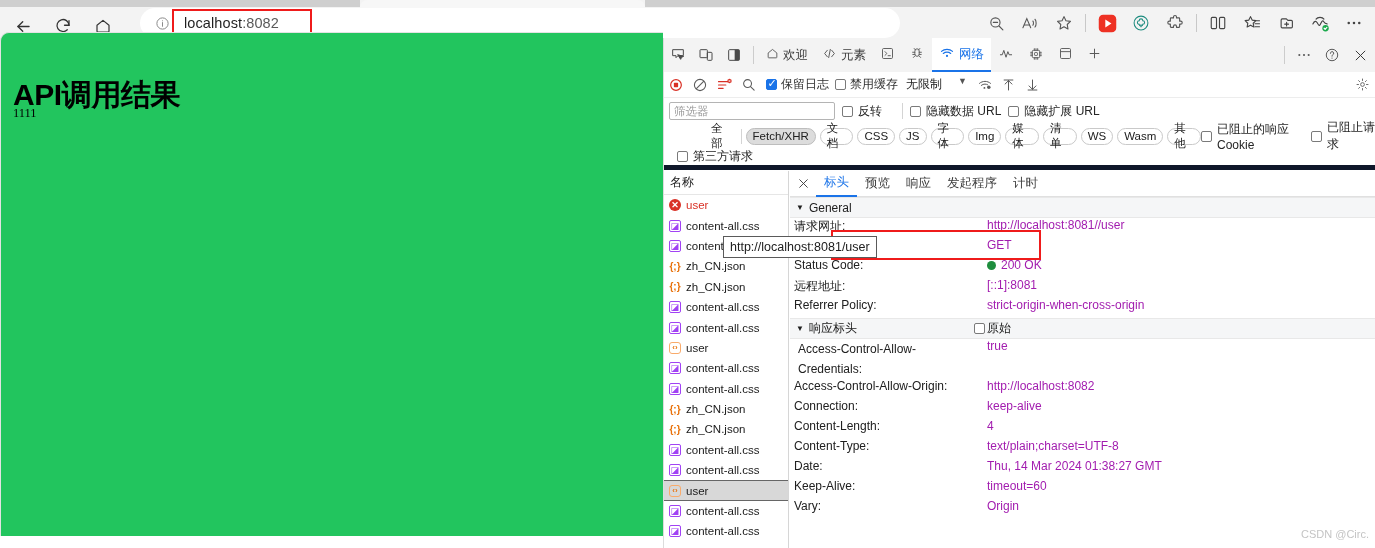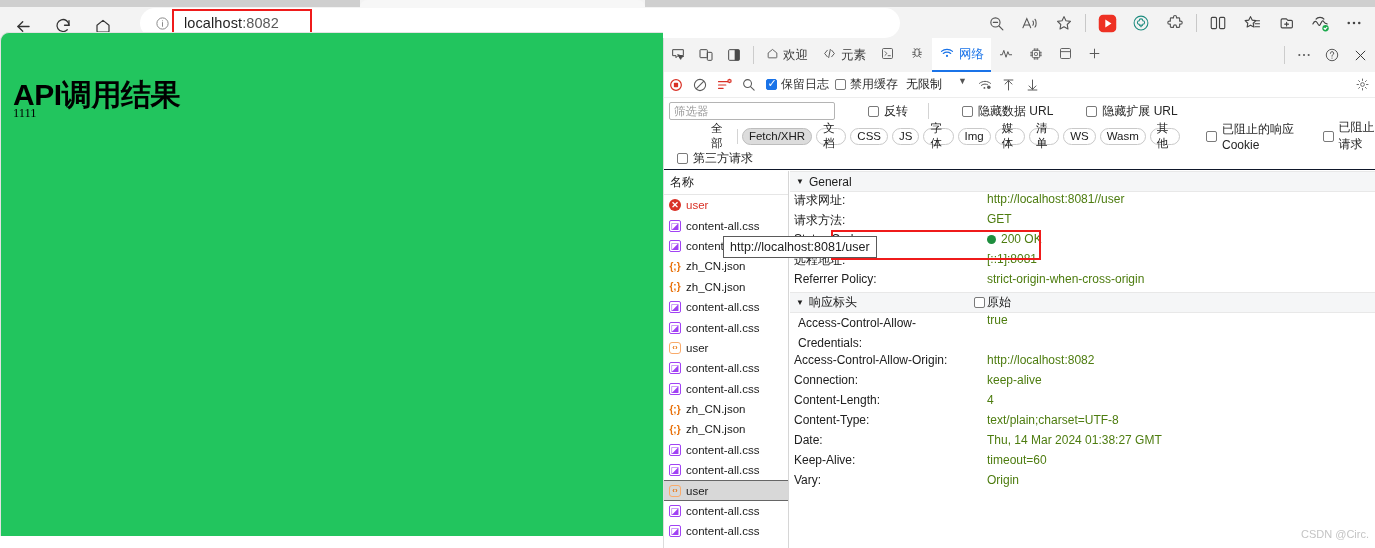--- a/index.html
+++ b/index.html
@@ -48,30 +48,30 @@
   #dt-toolbar { position:absolute; left:0; top:34px; width:712px; height:26px; background:#ffffff; display:flex; align-items:center; border-bottom:1px solid #ededed; }
   .tb-ic { width:24px; height:22px; display:flex; align-items:center; justify-content:center; }
   .tb-chk { display:flex; align-items:center; gap:4px; font-size:12px; color:#303030; margin-left:6px; }
   .cbox { width:11px; height:11px; border:1px solid #7a7a7a; border-radius:2px; background:#fff; display:inline-block; position:relative; flex:none; }
   .cbox.on { background:#1a73e8; border-color:#1a73e8; }
   .cbox.on:after { content:"✓"; position:absolute; left:0.5px; top:-3px; font-size:11px; color:#fff; line-height:13px; }
   .throttle { margin-left:8px; font-size:12px; color:#202020; display:flex; gap:16px; }
 
   #dt-filter { position:absolute; left:0; top:60px; width:712px; height:26px; display:flex; align-items:center;gap:7px; }
   #filter-input { margin-left:5px; width:166px; height:18px; border:1px solid #b4b4b4; border-radius:2px; font-size:11.5px; color:#9a9a9a; padding:0 4px; display:flex; align-items:center; background:#fff; }
-  .fl-chk { display:flex; align-items:center; gap:5px; font-size:12px; color:#252525; margin-left:26px; }
+  .fl-chk { display:flex; align-items:center; gap:5px; font-size:12px; color:#252525; margin-left:0; }
   .fsep { width:1px; height:16px; background:#d4d4d4; margin-left:13px; }
 
   #dt-types { position:absolute; left:0; top:86px; width:712px; height:24px; display:flex; align-items:center; }
   .typechip { height:17px; padding:0 6px; margin-left:4px; border:1px solid #c9c9c9; border-radius:9px; font-size:11.5px; color:#202020; display:flex; align-items:center; background:#fff; }
   .typechip.sel { background:#dcdcdc; border-color:#bdbdbd; }
   .typechip.all { border:none; background:transparent;margin-left:41px; }
   .tsep { width:1px; height:15px; background:#d4d4d4; margin-left:4px; }
 
-  #dt-thirdparty { position:absolute; left:0; top:110px; width:712px; height:22px; display:flex; align-items:center; border-bottom:1px solid #0f172a;}
+  #dt-thirdparty { position:absolute; left:0; top:110px; width:712px; height:22px; display:flex; align-items:center; border-bottom:5px solid #0f172a;}
   #dt-thirdparty .fl-chk { margin-left:13px; }
 
   
   #req-list { position:absolute; left:0; top:133px; width:125px; height:377px; background:#ffffff; border-right:1px solid #d6d6d6; overflow:hidden; }
   #req-head { height:24px; display:flex; align-items:center; padding-left:6px; font-size:12px; color:#202020; background:#fff; border-bottom:1px solid #e6e6e6; }
   .req-row { height:20.4px; display:flex; align-items:center; padding-left:5px; font-size:11.5px; gap:5px; }
   .req-row.sel { background:#d8d8d8; border-top:1px solid #666; border-bottom:1px solid #666; height:20.4px; }
   .req-row .nm { color:#202020; white-space:nowrap; }
   .req-row.err .nm { color:#d93025; }
   .ico { width:12px; height:12px; flex:none; display:flex; align-items:center; justify-content:center; font-size:9px; border-radius:2px; }
@@ -86,21 +86,21 @@
   #det-close { width:26px; height:26px; display:flex; align-items:center; justify-content:center; }
   .det-tab { height:26px; padding:0 8px; display:flex; align-items:center; font-size:12.5px; color:#3c3c3c; }
   .det-tab.active { color:#1a73e8; border-bottom:2px solid #1a73e8; }
 
   .sec-head { height:21px; display:flex; align-items:center; gap:5px; padding-left:6px; font-size:12px; color:#202020; background:#f5f6f7; border-bottom:1px solid #e8e8e8; border-top:1px solid #e8e8e8; }
   .sec-head .tri { font-size:8px; }
   .sec-head .raw { display:flex; align-items:center; gap:2px; margin-left:112px; }
 
   .kv { height:20px; display:flex; align-items:flex-start; font-size:12px; }
   .kv .k { width:185px; padding-left:4px; color:#202020; }
-  .kv .v { color:#4d7c0f;padding-left:12px; }
+  .kv .v { color:#a21caf;padding-left:12px; }
   .kv.tall { height:40px; }
   .kv .k2 { width:185px; padding-left:8px; color:#202020; line-height:20px; }
 
   .dot { display:inline-block; width:9px; height:9px; border-radius:50%; background:#1e8e3e; margin-right:5px; vertical-align:middle; }
 
   #url-highlight { position:absolute; left:831px; top:230px; width:210px; height:30px; border:2.5px solid #ef1b1b; z-index:30; }
   #tooltip { position:absolute; left:723px; top:236px; height:22px; background:#ffffff; border:1px solid #5a5a5a; display:flex; align-items:center; padding:0 6px; font-size:12.5px; color:#202020; z-index:40; white-space:nowrap; }
 
   #watermark { position:absolute; right:6px; bottom:8px; font-size:11px; color:#c4c4c4; font-family:"Liberation Sans", sans-serif; z-index:50; }
 </style>
@@ -567,20 +567,42 @@
           <span class="nm">content-all.css</span>
         </div>
         <div class="req-row">
           <span class="ico css">◪</span>
           <span class="nm">content-all.css</span>
         </div>
       </div>
   </div>
 
   <div id="details">
+    <div id="det-tabs">
+      <div id="det-close">
+        <svg width="13" height="13" viewBox="0 0 24 24" fill="none" stroke="#3a3a3a" stroke-width="1.7" stroke-linecap="round">
+            <path d="M5 5l14 14M19 5L5 19"></path>
+          </svg>
+      </div>
+      <div class="det-tab active">
+          <span>标头</span>
+        </div>
+      <div class="det-tab">
+          <span>预览</span>
+        </div>
+      <div class="det-tab">
+          <span>响应</span>
+        </div>
+      <div class="det-tab">
+          <span>发起程序</span>
+        </div>
+      <div class="det-tab">
+          <span>计时</span>
+        </div>
+    </div>
 
     <div class="sec-head">
       <span class="tri">▼</span>
       <span>General</span>
     </div>
     <div id="general-rows">
         <div class="kv">
           <div class="k">请求网址:</div>
           <div class="v">http://localhost:8081//user</div>
         </div>

